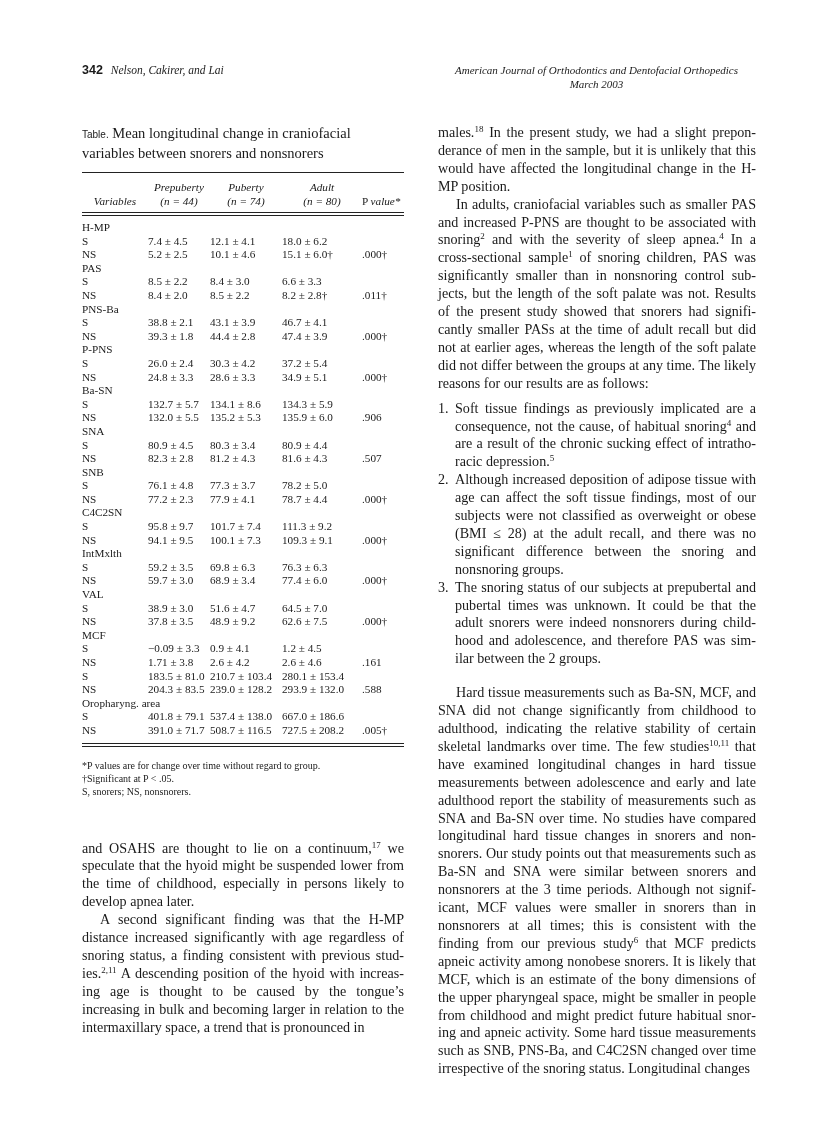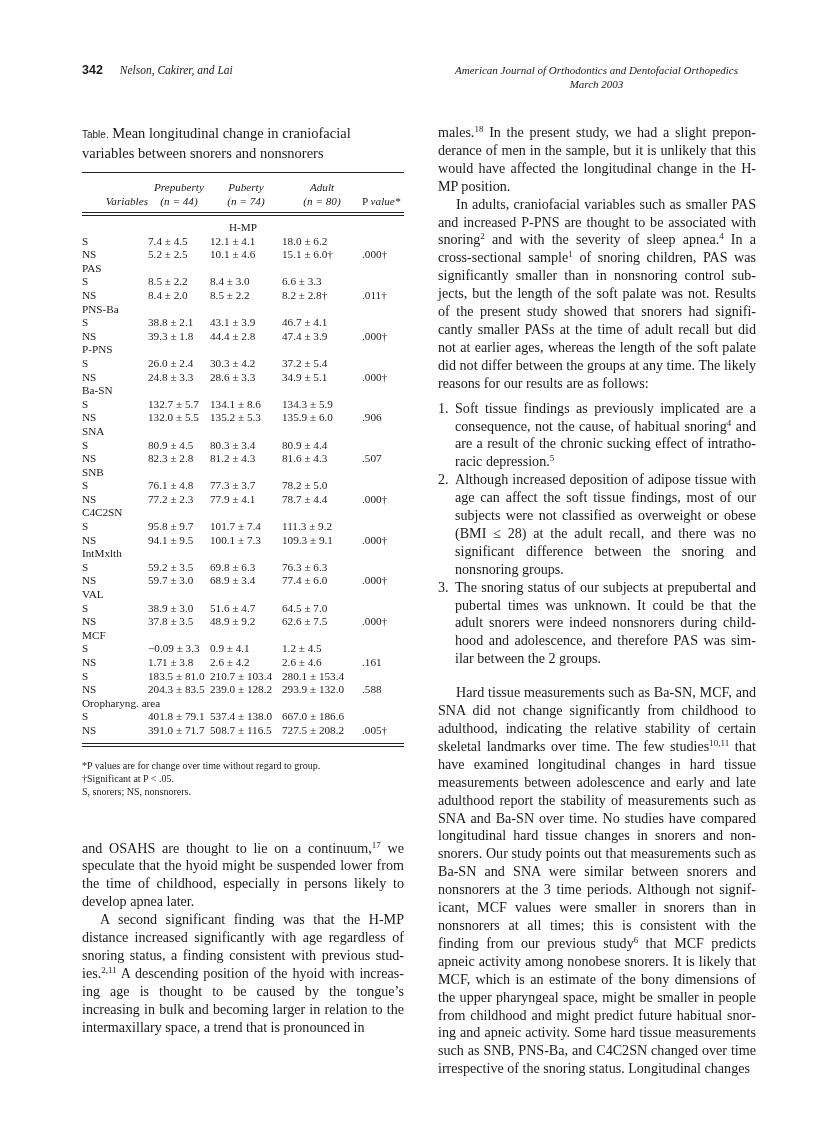--- a/index.html
+++ b/index.html
@@ -2,44 +2,44 @@
 <html><head>
 <meta charset="utf-8">
 <style>
   html, body { margin: 0; padding: 0; background: #ffffff; }
   body {
     width: 838px; height: 1122px; position: relative; overflow: hidden;
     font-family: "Liberation Serif", serif; color: #1a1a1a;
   }
   .running-head { position: absolute; left: 82px; top: 63px; width: 674px; font-size: 11.5px; }
   .rh-left { position: absolute; left: 0; top: 0; white-space: nowrap; }
-  .rh-page { font-family: "Liberation Sans", sans-serif; font-weight: bold; font-size: 12.5px; margin-right: 14px; }
+  .rh-page { font-family: "Liberation Sans", sans-serif; font-weight: bold; font-size: 12.5px; margin-right: 5px; }
   .rh-authors { font-style: italic; }
   .rh-right { position: absolute; right: 18px; top: 0; text-align: center; font-style: italic; font-size: 11px; line-height: 14px; }
 
   .col-left { position: absolute; left: 82px; top: 124px; width: 322px; }
   .col-right { position: absolute; left: 438px; top: 124px; width: 318px; }
 
   .table-caption { font-size: 14.5px; line-height: 19px; margin: 0 0 9px 0; }
   .table-caption .tlabel { font-family: "Liberation Sans", sans-serif; font-size: 10px; }
   .rule-thick { border-top: 1.3px solid #222; }
   .rule-double { border-top: 1.3px solid #222; height: 2px; border-bottom: 1px solid #222; }
 
   table.data { width: 100%; border-collapse: collapse; font-size: 11.2px; }
-  table.data th { font-weight: normal; font-style: italic; text-align: right; line-height: 14px; padding: 7px 0 4px 0; vertical-align: bottom; }
+  table.data th { font-weight: normal; font-style: italic; text-align: center; line-height: 14px; padding: 7px 0 4px 0; vertical-align: bottom; }
   table.data th.pv { font-style: normal; text-align: left; }
   table.data th.pv i { font-style: italic; }
   table.data td { line-height: 13.6px; padding: 0; white-space: nowrap; }
   td.varname { padding-left: 0; }
   td.grp { padding-left: 10px; width: 44px; }
   td.c1 { width: 60px; }
   td.c2 { width: 72px; }
   td.c3 { width: 80px; }
   td.pval { padding-left: 2px; }
-  tr.first td { padding-top: 5px; text-align: center; }
+  tr.first td { padding-top: 5px; }
   tr.last td { padding-bottom: 5px; }
 
   .footnotes { font-size: 10px; line-height: 13px; margin-top: 12px; }
 
   .body-text { font-size: 14.1px; line-height: 17.9px; text-align: justify; margin: 0; hyphens: manual; }
   .indent { text-indent: 18px; }
   sup { font-size: 9px; line-height: 0; vertical-align: 5px; }
 
   ol.reasons { margin: 7px 0 0 0; padding: 0; list-style: none; }
   ol.reasons li { position: relative; padding-left: 17px; font-size: 14.1px; line-height: 17.9px; text-align: justify; }

